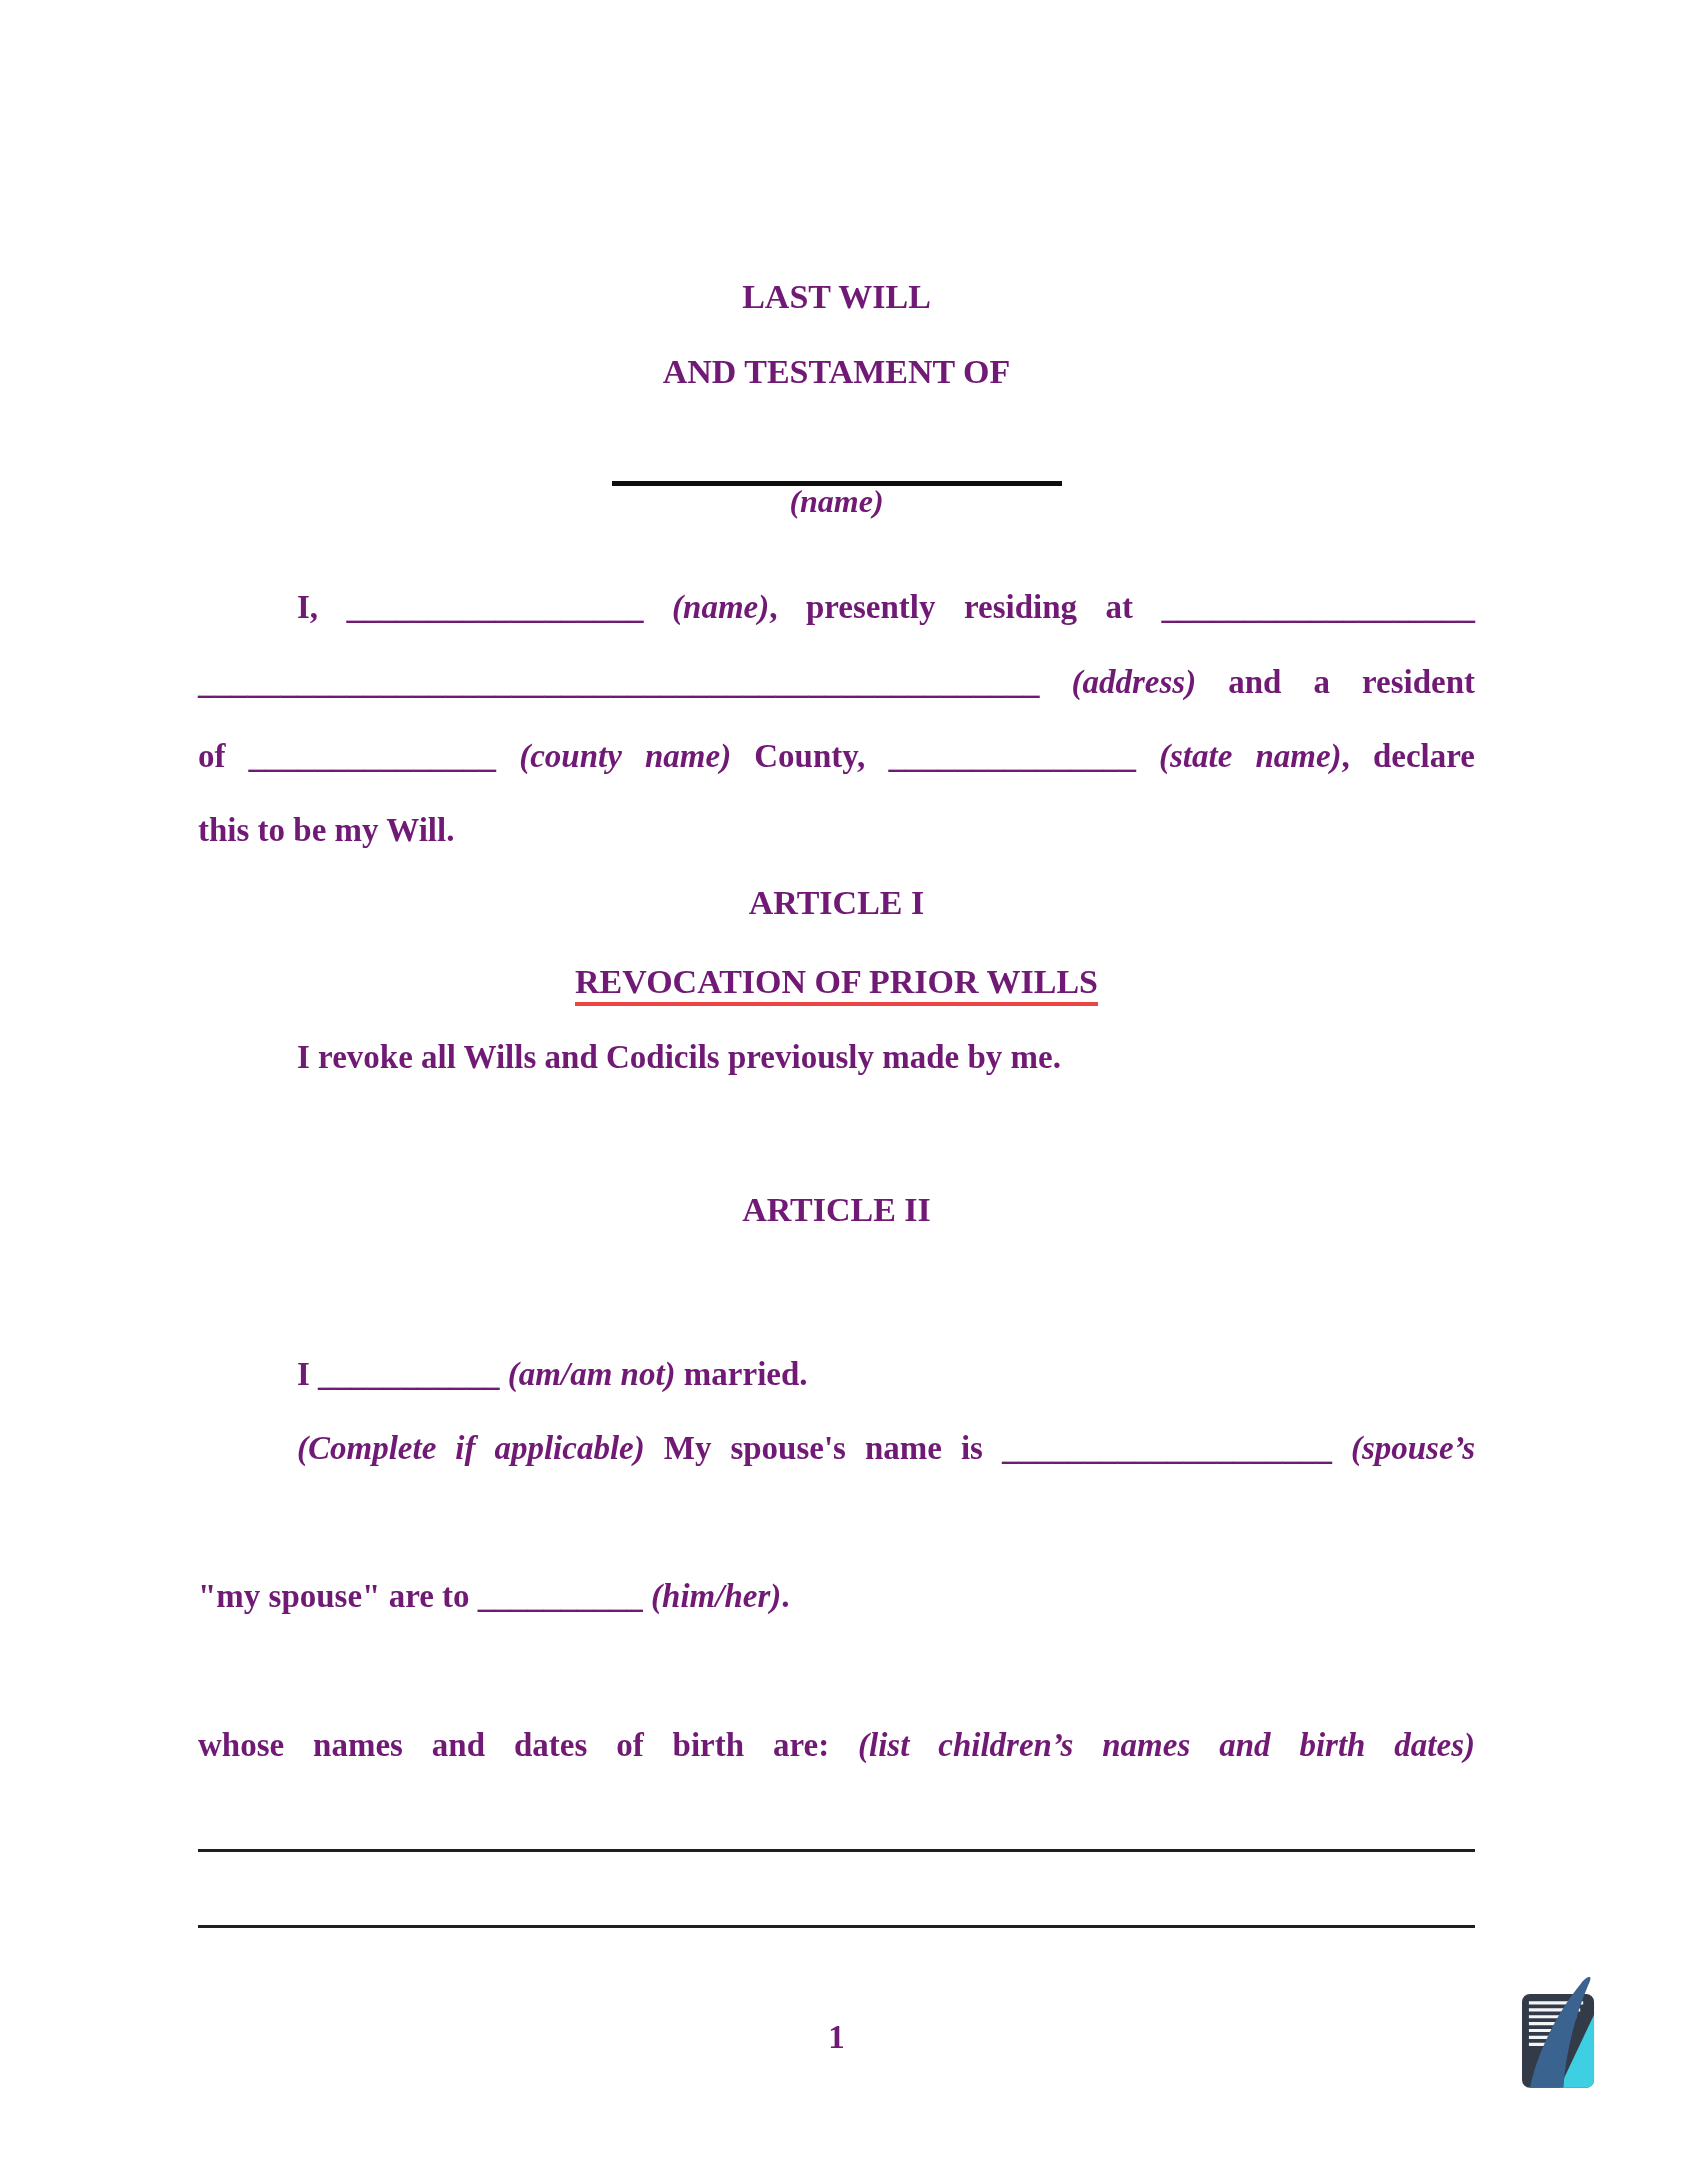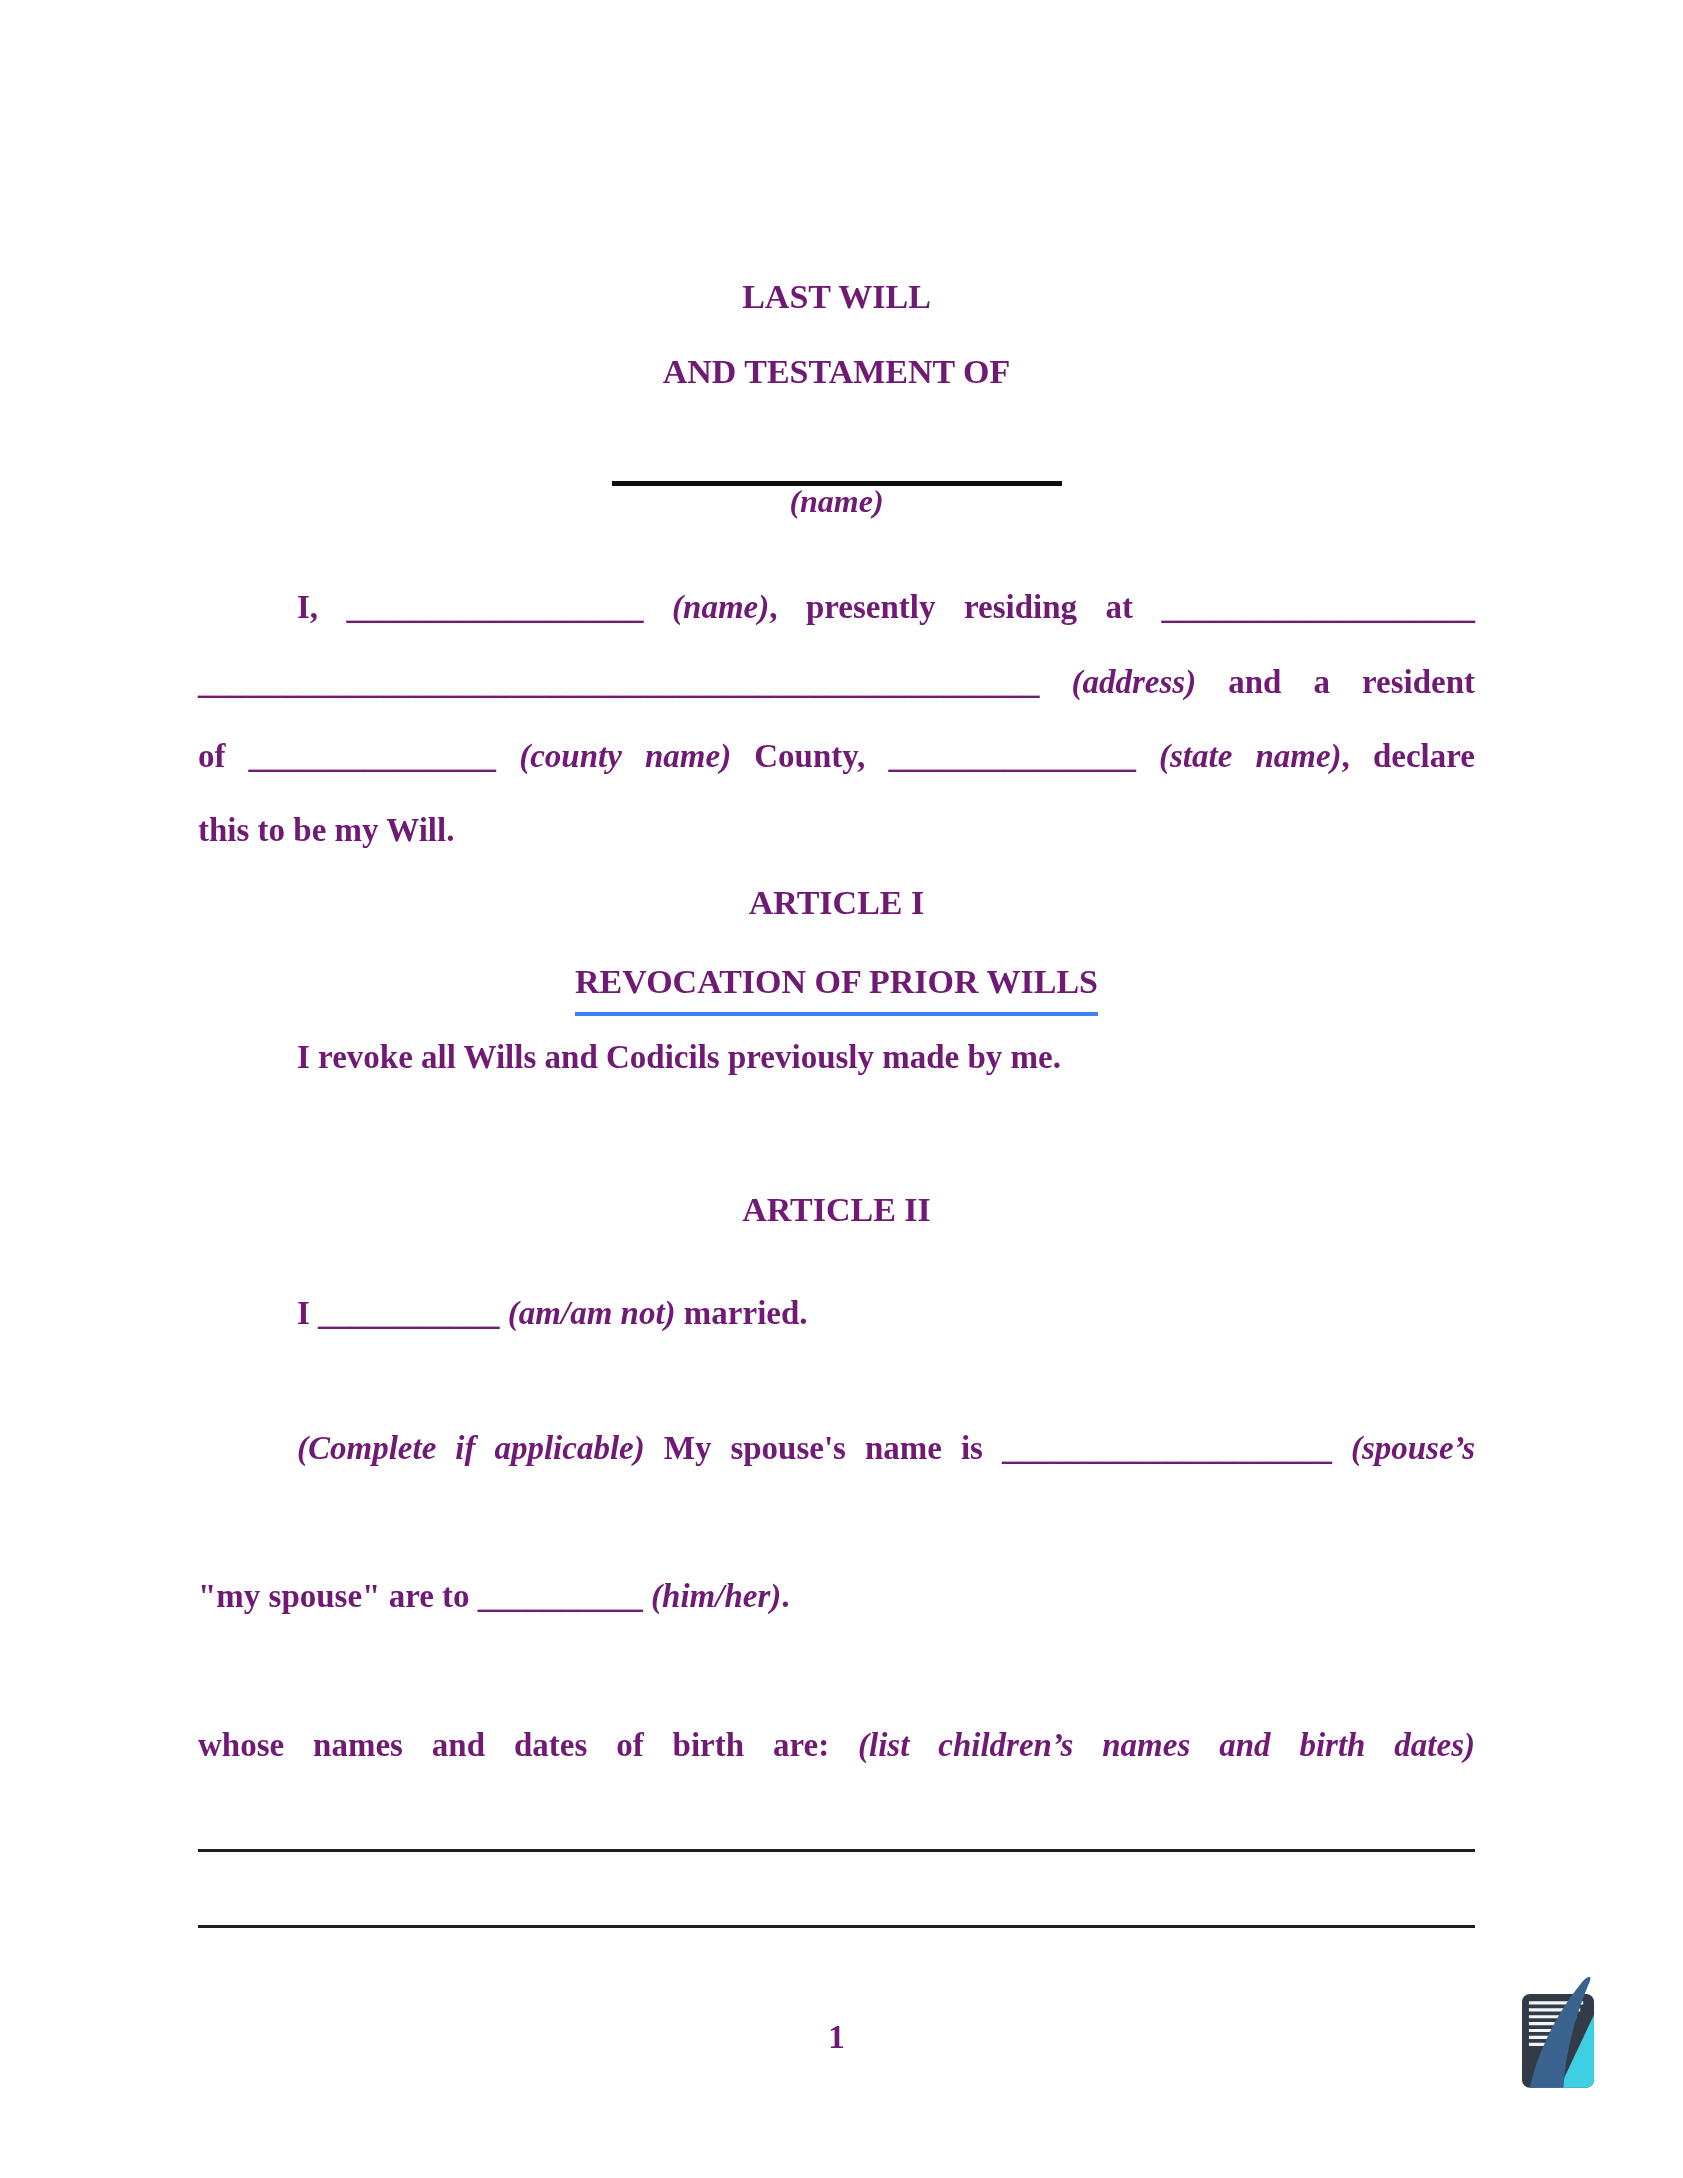--- a/index.html
+++ b/index.html
@@ -5,21 +5,21 @@
 <style>
   html,body{margin:0;padding:0;background:#ffffff;}
   .page{position:relative;width:1683px;height:2178px;background:#ffffff;overflow:hidden;
         font-family:"Liberation Serif","DejaVu Serif",serif;color:#701a75;}
   .content{position:absolute;left:198px;right:208px;top:0;bottom:0;}
   .line{position:absolute;left:0;right:0;height:74px;line-height:74px;font-size:33px;font-weight:bold;}
   .just{text-align:justify;text-align-last:justify;}
   .tind{text-indent:99px;}
   .center{text-align:center;}
   .h{font-weight:700;font-size:34px;text-align:center;}
-  .hu{border-bottom:4px solid #3b82f6;padding-bottom:12px;}
+  .hu{border-bottom:4px solid #ef4444;padding-bottom:2px;}
   .it{font-style:italic;}
   .bl{white-space:nowrap;letter-spacing:0;}
   .caption{position:absolute;left:0;right:0;top:484px;text-align:center;
            font-weight:700;font-style:italic;font-size:32px;line-height:34px;}
   .namerule{position:absolute;top:481px;left:50%;transform:translateX(-50%);
             width:450px;height:0;border-top:5px solid #0e0e0e;}
   .fullrule{position:absolute;left:0;right:0;height:0;border-top:3px solid #1f1f1f;}
   .logo{position:absolute;left:1522px;top:1977px;width:75px;height:112px;}
 </style>
 </head>
@@ -38,21 +38,21 @@
     <div class="line just" style="top:645px"><span class="bl">___________________________________________________</span><span> </span><span class="it">(address)</span><span> and a resident</span></div>
     <div class="line just" style="top:719px"><span>of </span><span class="bl">_______________</span><span> </span><span class="it">(county name)</span><span> County, </span><span class="bl">_______________</span><span> </span><span class="it">(state name)</span><span>, declare</span></div>
     <div class="line" style="top:793px"><span>this to be my Will.</span></div>
 
     <div class="line h" style="top:866px">ARTICLE I</div>
     <div class="line h" style="top:945px"><span class="hu">REVOCATION OF PRIOR WILLS</span></div>
     <div class="line tind" style="top:1020px">I revoke all Wills and Codicils previously made by me.</div>
 
     <div class="line h" style="top:1173px">ARTICLE II</div>
 
-    <div class="line tind" style="top:1276px"><span>I </span><span class="bl">___________</span><span> </span><span class="it">(am/am not)</span><span> married.</span></div>
+    <div class="line tind" style="top:1337px"><span>I </span><span class="bl">___________</span><span> </span><span class="it">(am/am not)</span><span> married.</span></div>
 
     <div class="line just tind" style="top:1411px"><span class="it">(Complete if applicable)</span><span> My spouse's name is </span><span class="bl">____________________</span><span> </span><span class="it">(spouse’s</span></div>
     <div class="line" style="top:1559px"><span>"my spouse" are to </span><span class="bl">__________</span><span> </span><span class="it">(him/her)</span><span>.</span></div>
 
     <div class="line just" style="top:1708px"><span>whose names and dates of birth are: </span><span class="it">(list children’s names and birth dates)</span></div>
 
     <div class="fullrule" style="top:1849px"></div>
     <div class="fullrule" style="top:1925px"></div>
 
     <div class="line center" style="top:2000px">1</div>

